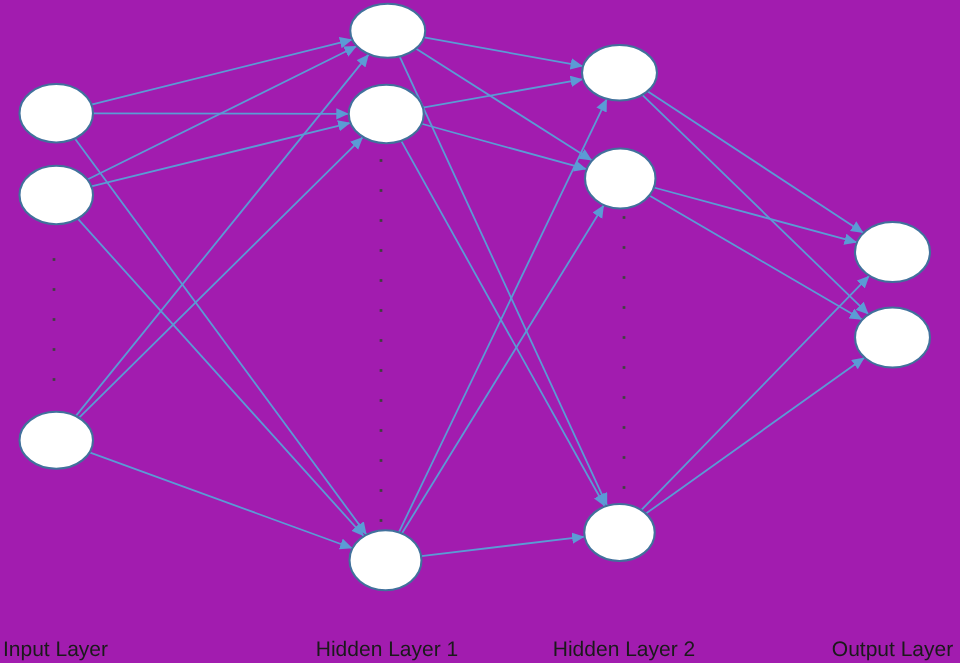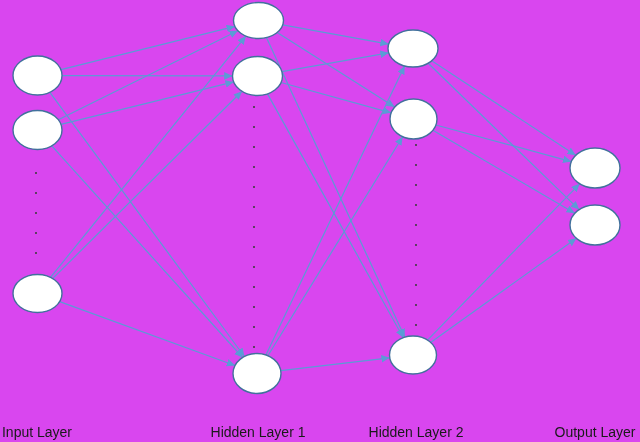--- a/index.html
+++ b/index.html
@@ -27,21 +27,21 @@
   }
   .layer-label {
     font-family: "Liberation Sans", sans-serif;
     font-size: 14px;
     fill: #1a1a1a;
   }
 </style>
 </head>
 <body>
 
-<div id="stage" style="background: #d946ef;">
+<div id="stage" style="background: #a21caf;">
   <svg id="net-svg" width="640" height="442" viewBox="0 0 640 442" xmlns="http://www.w3.org/2000/svg">
     <defs>
       <marker id="arrow" markerUnits="userSpaceOnUse" markerWidth="9" markerHeight="8" refX="8.3" refY="3.8" orient="auto">
         <path id="arrow-shape" d="M0,0 L8.3,3.8 L0,7.6 Z" fill="#5B9BD5"></path>
       </marker>
     </defs>
     <g id="edges-group">
         <line x1="60.9" y1="69.7" x2="234.9" y2="26.4" stroke="#5B9BD5" stroke-width="1.2" marker-end="url(#arrow)"></line>
         <line x1="62.0" y1="75.6" x2="232.5" y2="75.9" stroke="#5B9BD5" stroke-width="1.2" marker-end="url(#arrow)"></line>
         <line x1="49.9" y1="92.3" x2="244.4" y2="356.5" stroke="#5B9BD5" stroke-width="1.2" marker-end="url(#arrow)"></line>

